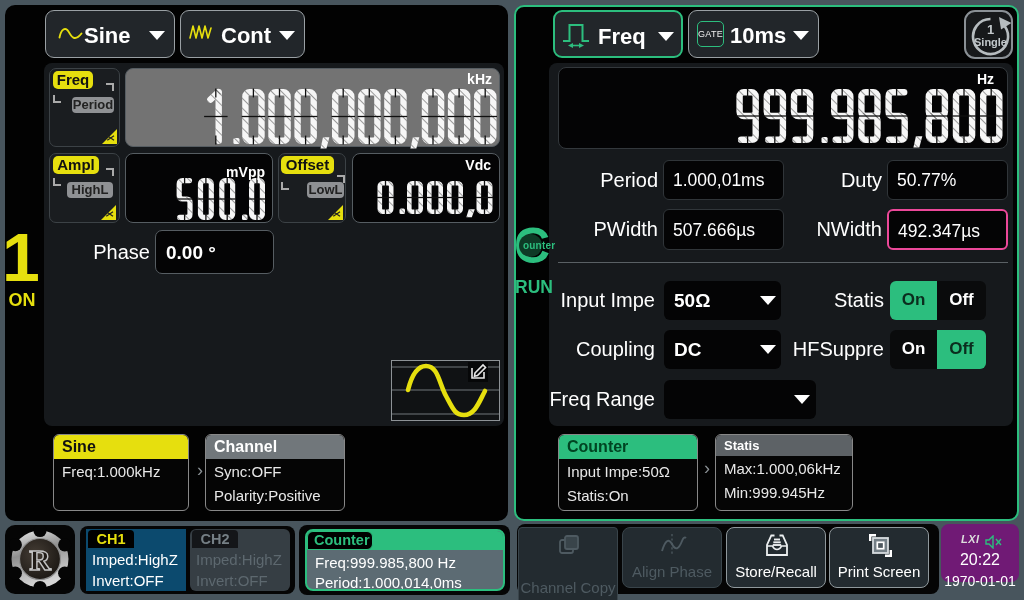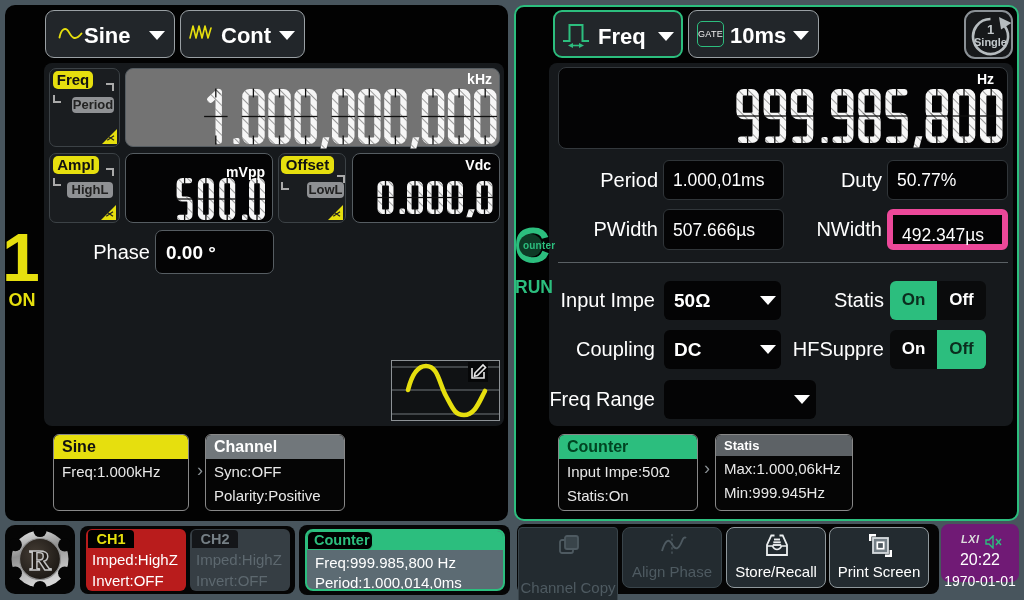--- a/index.html
+++ b/index.html
@@ -400,21 +400,21 @@
   </div>
 <div style="position:absolute;left:772px;top:160px;width:110px;height:40px;font-size:20px;font-weight:400;color:#fff;text-align:right;letter-spacing:0;line-height:40px;white-space:nowrap;">Duty</div>
 <div style="position:absolute;left:887px;top:160px;width:121px;height:40px;background:#040405;border:1px solid #303539;border-radius:6px;">
     <div style="position:absolute;left:9px;top:9.0px;font-size:17.5px;color:#fff;">50.77%</div>
   </div>
 <div style="position:absolute;left:548px;top:209px;width:110px;height:41px;font-size:20px;font-weight:400;color:#fff;text-align:right;letter-spacing:0;line-height:41px;white-space:nowrap;">PWidth</div>
 <div style="position:absolute;left:663px;top:209px;width:121px;height:41px;background:#040405;border:1px solid #303539;border-radius:6px;">
     <div style="position:absolute;left:9px;top:9.5px;font-size:17.5px;color:#fff;">507.666µs</div>
   </div>
 <div style="position:absolute;left:772px;top:209px;width:110px;height:41px;font-size:20px;font-weight:400;color:#fff;text-align:right;letter-spacing:0;line-height:41px;white-space:nowrap;">NWidth</div>
-<div style="position:absolute;left:887px;top:209px;width:121px;height:41px;background:#040405;border:6px solid #ec4899;border-radius:6px;text-align:right;">
+<div style="position:absolute;left:887px;top:209px;width:121px;height:41px;background:#040405;border:2px solid #ec4899;border-radius:6px;text-align:right;">
     <div style="position:absolute;left:9px;top:9.5px;font-size:17.5px;color:#fff;">492.347µs</div>
   </div>
 <div style="position:absolute;left:558px;top:262px;width:450px;height:1px;background:#5a6064;"></div>
 <div style="position:absolute;left:545px;top:281px;width:110px;height:39px;font-size:20px;font-weight:400;color:#fff;text-align:right;letter-spacing:0;line-height:39px;white-space:nowrap;">Input Impe</div>
 <div style="position:absolute;left:664px;top:281px;width:117px;height:39px;background:#040405;border-radius:6px;">
     <div style="position:absolute;left:10px;top:8.5px;font-size:19px;font-weight:700;color:#fff;">50Ω</div>
     <div style="position:absolute;left:96px;top:15.0px;width:0;height:0;border-left:8px solid transparent;border-right:8px solid transparent;border-top:9px solid #fff;"></div>
   </div>
 <div style="position:absolute;left:774px;top:281px;width:110px;height:39px;font-size:20px;font-weight:400;color:#fff;text-align:right;letter-spacing:0;line-height:39px;white-space:nowrap;">Statis</div>
 <div style="position:absolute;left:890px;top:281px;width:47px;height:39px;background:#2cbe7e;border-radius:6px 0 0 6px;">
@@ -472,21 +472,21 @@
       <circle cx="59.7" cy="19.8" r="6.6" fill="#050505"></circle>
       <circle cx="59.7" cy="48.2" r="6.6" fill="#050505"></circle>
       <circle cx="35.0" cy="62.5" r="6.6" fill="#050505"></circle>
       <circle cx="10.3" cy="48.2" r="6.6" fill="#050505"></circle>
       <circle cx="10.3" cy="19.7" r="6.6" fill="#050505"></circle>
       <circle cx="35" cy="34" r="20.5" fill="url(#ig)" stroke="#8e8e8e" stroke-width="1.2"></circle>
       <text x="35" y="45" font-size="30" font-weight="700" font-family="Liberation Serif" fill="#211c17" stroke="#c4c4c4" stroke-width="1.4" text-anchor="middle">R</text>
     </svg>
   </div>
 <div style="position:absolute;left:80px;top:526px;width:215px;height:68px;background:#050505;border-radius:8px;"></div>
-<div style="position:absolute;left:86px;top:529px;width:100px;height:62px;background:#b91c1c;border-radius:6px;">
+<div style="position:absolute;left:86px;top:529px;width:100px;height:62px;background:#0c4a6e;border-radius:0;">
     <div style="position:absolute;left:2px;top:1px;width:46px;height:18px;background:#000;border-radius:4px 4px 0 0;color:#e6df0e;font-weight:700;font-size:14.5px;text-align:center;line-height:18px;">CH1</div>
     <div style="position:absolute;left:6px;top:22px;font-size:15px;color:#fff;white-space:nowrap;">Imped:HighZ</div>
     <div style="position:absolute;left:6px;top:43px;font-size:15px;color:#fff;white-space:nowrap;">Invert:OFF</div>
   </div>
 <div style="position:absolute;left:190px;top:529px;width:100px;height:62px;background:#363e44;border-radius:6px;">
     <div style="position:absolute;left:2px;top:1px;width:46px;height:18px;background:#141619;border-radius:4px 4px 0 0;color:#757f85;font-weight:700;font-size:14.5px;text-align:center;line-height:18px;">CH2</div>
     <div style="position:absolute;left:6px;top:22px;font-size:15px;color:#5d686f;white-space:nowrap;">Imped:HighZ</div>
     <div style="position:absolute;left:6px;top:43px;font-size:15px;color:#5d686f;white-space:nowrap;">Invert:OFF</div>
   </div>
 <div style="position:absolute;left:299px;top:525px;width:211px;height:70px;background:#050505;border-radius:8px;"></div>

